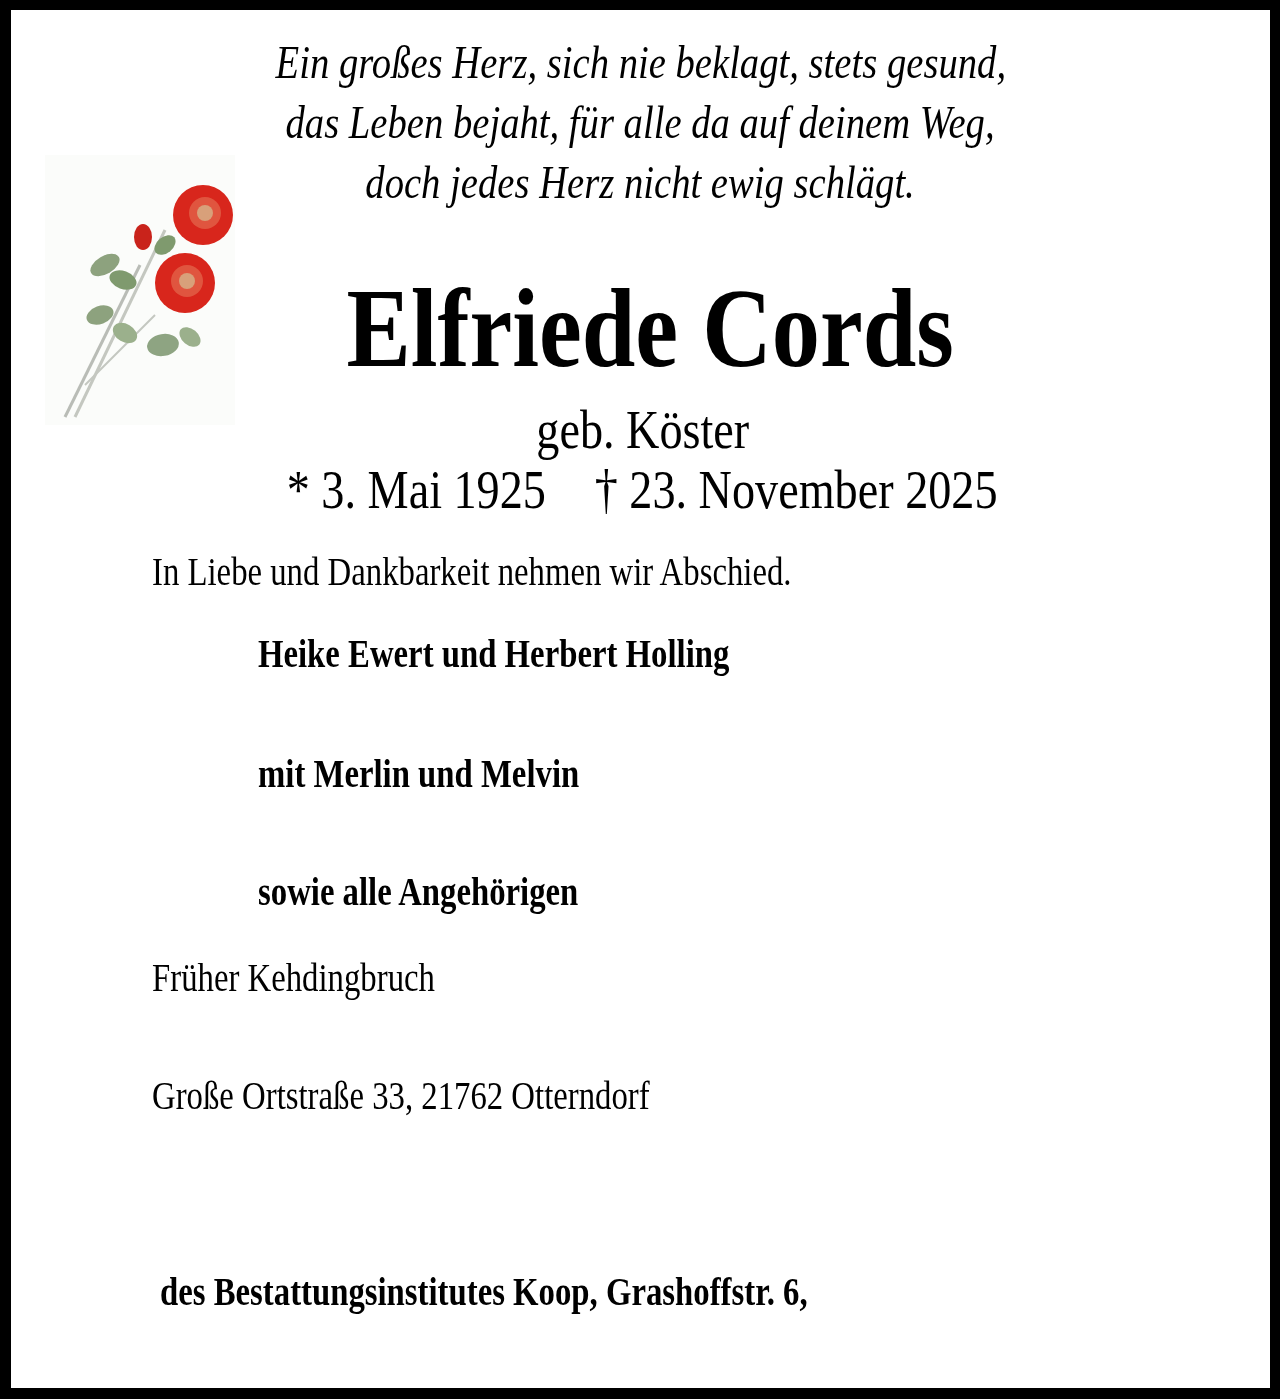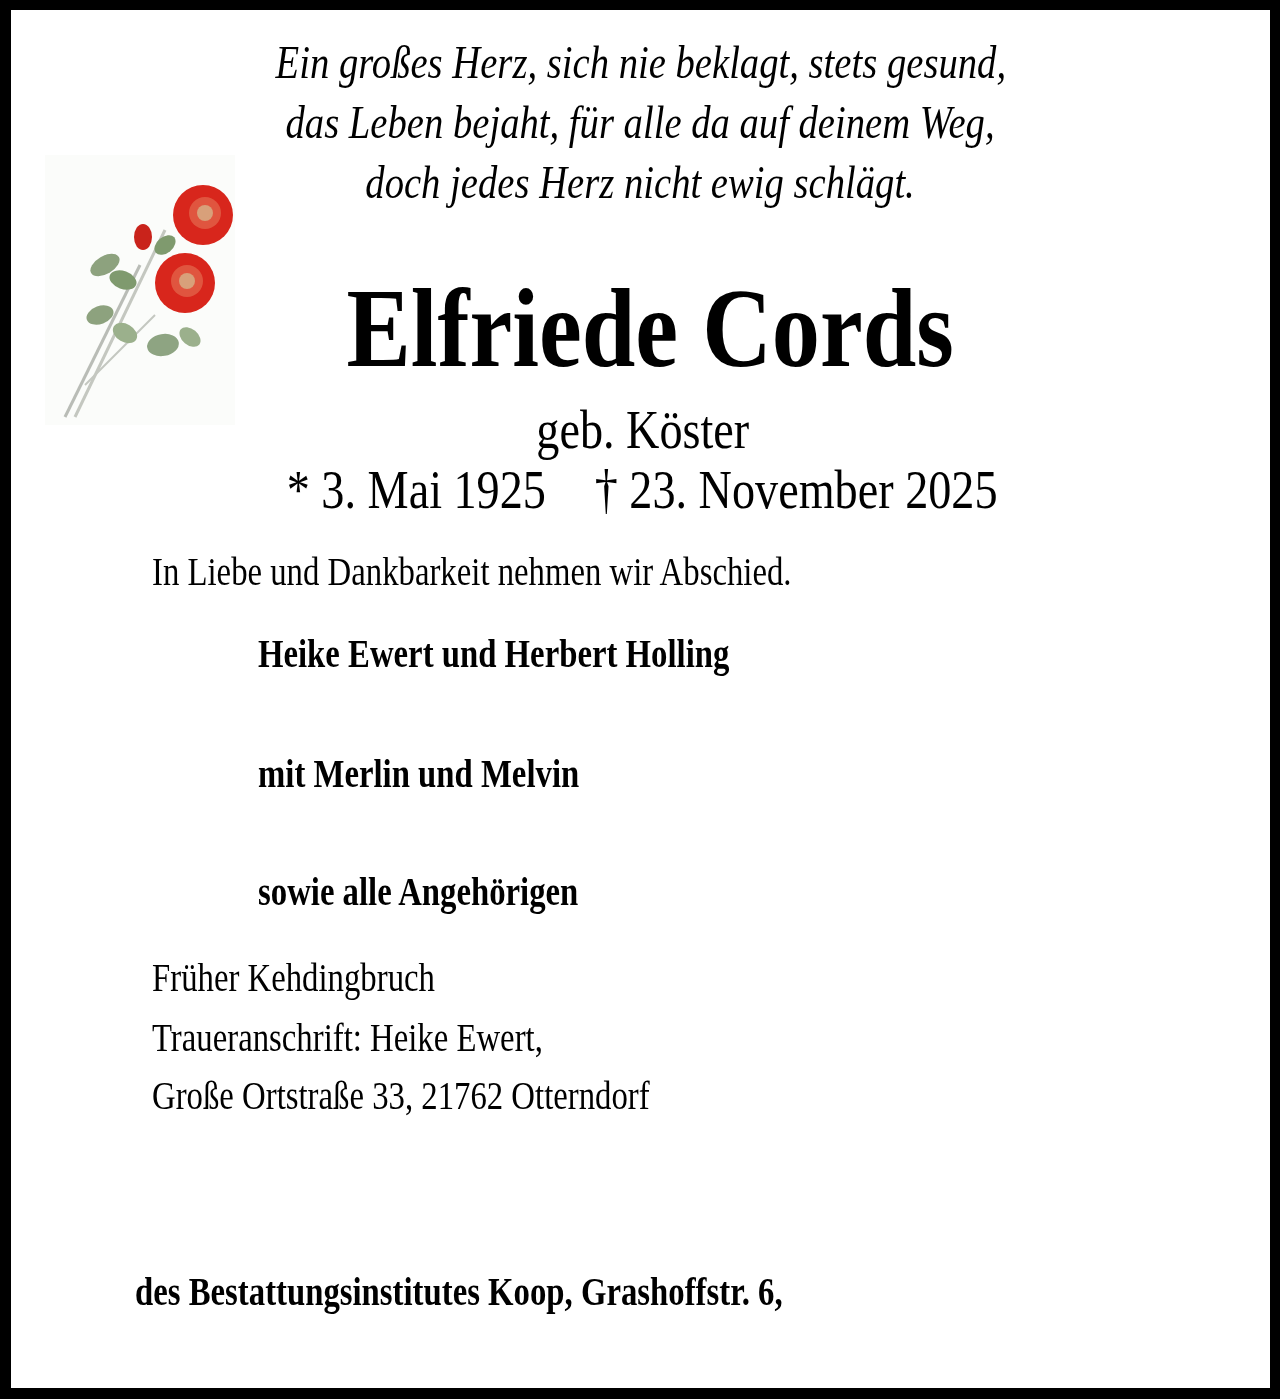--- a/index.html
+++ b/index.html
@@ -62,18 +62,17 @@
 
   <div class="line c sub dates" style="top:452px; left:2px"><span><span>* 3. Mai 1925</span><span class="sep"></span><span>† 23. November 2025</span></span></div>
 
   <div class="line l body" style="top:542px; left:141px"><span>In Liebe und Dankbarkeit nehmen wir Abschied.</span></div>
 
   <div class="line l body" style="top:624px; left:247px"><span><b>Heike Ewert und Herbert Holling</b></span></div>
   <div class="line l body" style="top:744px; left:247px"><span><b>mit Merlin und Melvin</b></span></div>
   <div class="line l body" style="top:862px; left:247px"><span><b>sowie alle Angehörigen</b></span></div>
 
   <div class="line l body" style="top:948px; left:141px"><span>Früher Kehdingbruch</span></div>
-  <div class="line l body" style="top:1008px; left:141px"><span>Traueranschrift: Heike Ewert,</span></div>
   <div class="line l body" style="top:1066px; left:141px"><span>Große Ortstraße 33, 21762 Otterndorf</span></div>
 
-  <div class="line l body" style="top:1262px; left:124px"><span><b>des Bestattungsinstitutes Koop, Grashoffstr. 6,</b></span></div>
+  <div class="line l body" style="top:1262px; left:149px"><span><b>des Bestattungsinstitutes Koop, Grashoffstr. 6,</b></span></div>
 
 </div>
 
 </body></html>

